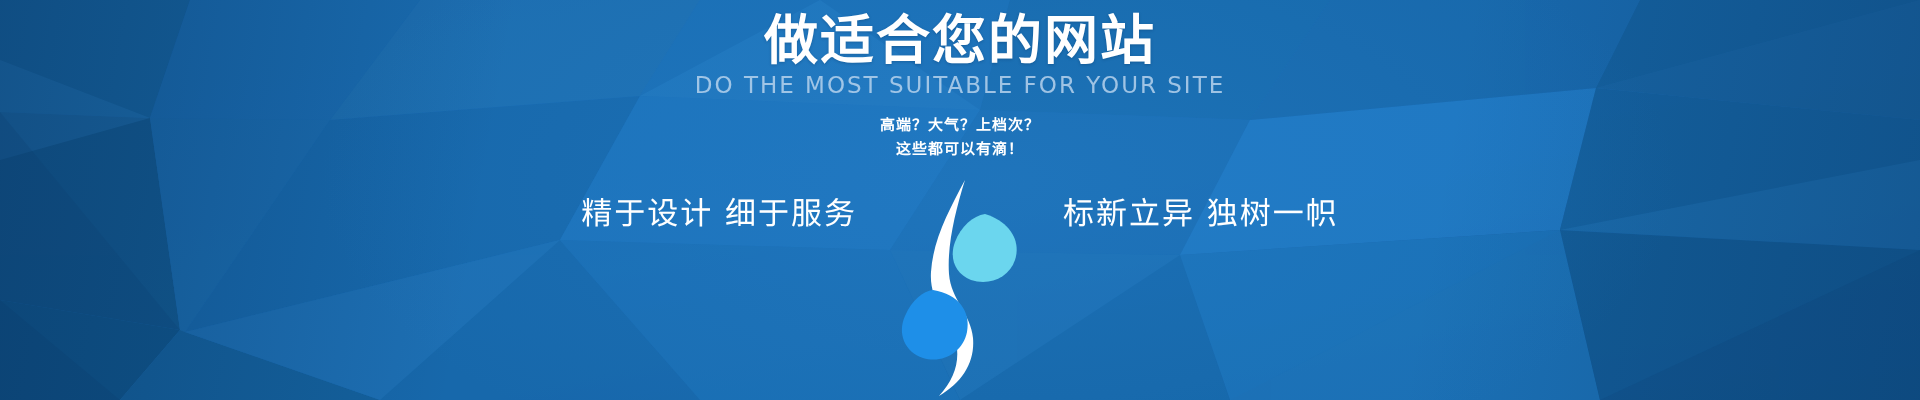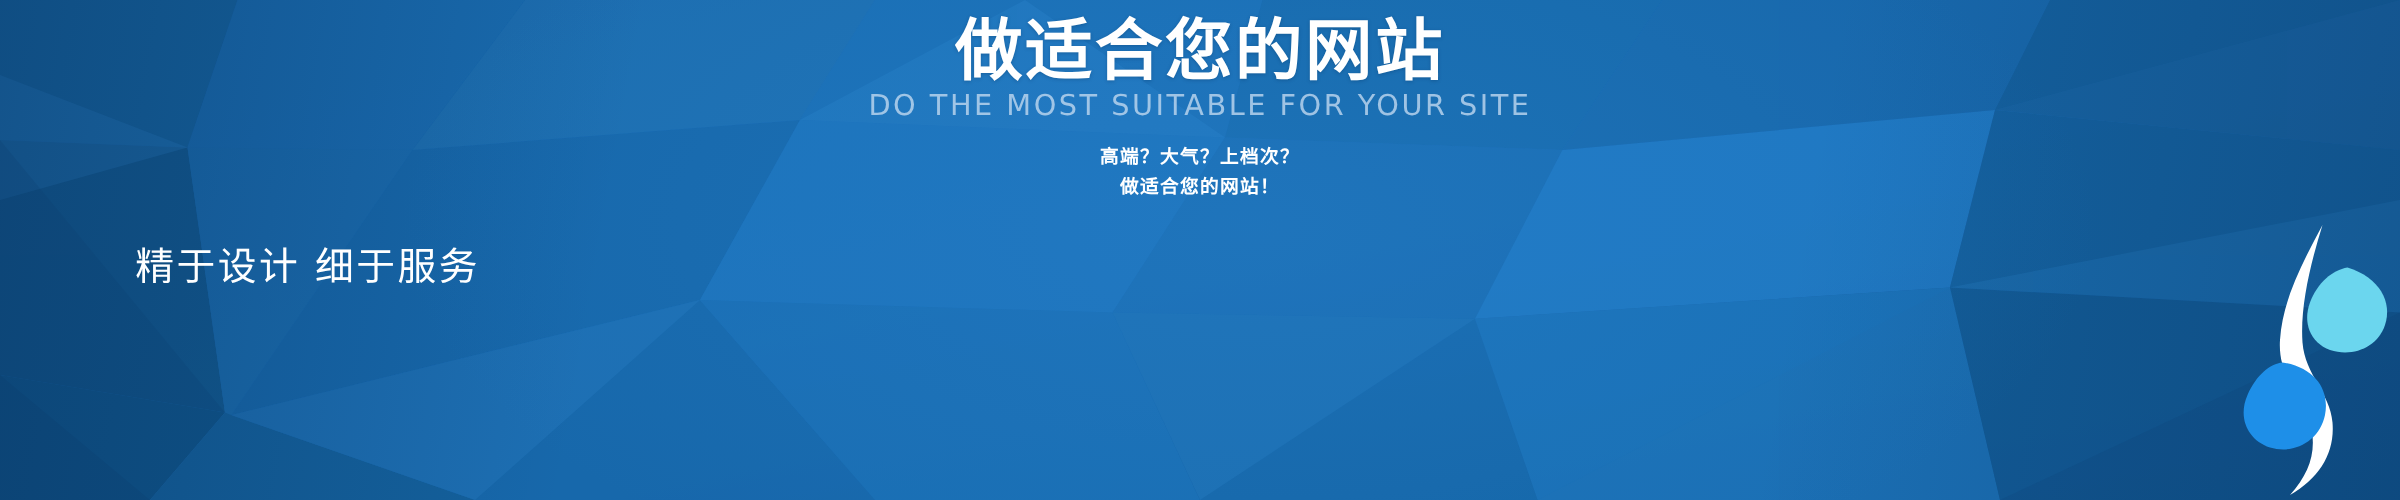--- a/index.html
+++ b/index.html
@@ -76,21 +76,21 @@
   }
 
   
   .slogan-row {
     position:absolute;
     left:0; right:4px;
     top:176px;
     height:224px;
     display:flex;
     align-items:flex-start;
-    justify-content:space-between;
+    justify-content:center;
   }
   .slogan {
     font-size:31px;
     color:#ffffff;
     letter-spacing:2px;
     white-space:nowrap;
     padding-top:12px;
     font-weight:normal;
   }
   .slogan-left  { width:420px; text-align:right;  padding-right:36px; }
@@ -168,21 +168,21 @@
   <div class="bg-vignette"></div>
 
   <div class="content">
 
     <h1 class="headline">做适合您的网站</h1>
 
     <div class="subtitle-en">DO THE MOST SUITABLE FOR YOUR SITE</div>
 
     <div class="tagline-block">
       <div class="tagline-line">高端？大气？上档次？</div>
-      <div class="tagline-line">做适合您的网站！</div>
+      <div class="tagline-line">这些都可以有滴！</div>
     </div>
 
   </div>
 
   <div class="slogan-row">
 
     <div class="slogan slogan-left">精于设计 细于服务</div>
 
     <div class="logo-mark">
       <svg viewBox="0 0 130 224" aria-hidden="true">
@@ -202,16 +202,17 @@
                  C 68,50 80,40 92,38 Z" fill="#6bd6ee"></path>
 
         <path d="M40,114
                  C 66,118 78,136 74,156
                  C 70,176 50,188 30,182
                  C 12,176 4,158 12,140
                  C 19,124 30,115 40,114 Z" fill="#1e8fe8"></path>
       </svg>
     </div>
 
+    <div class="slogan slogan-right">标新立异 独树一帜</div>
 
   </div>
 
 </div>
 
 </body></html>

